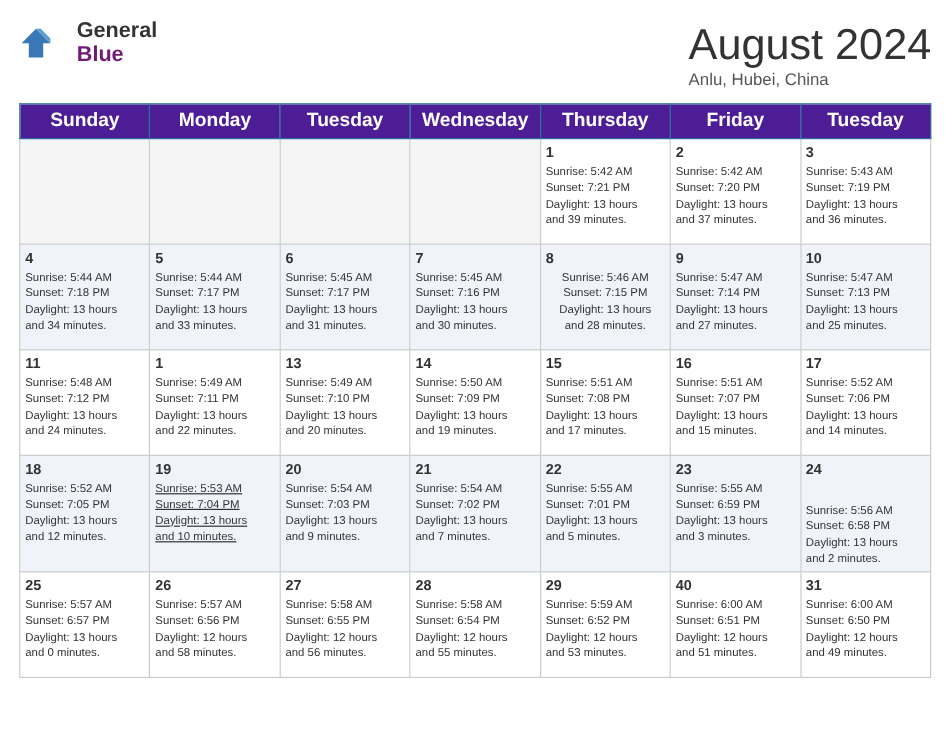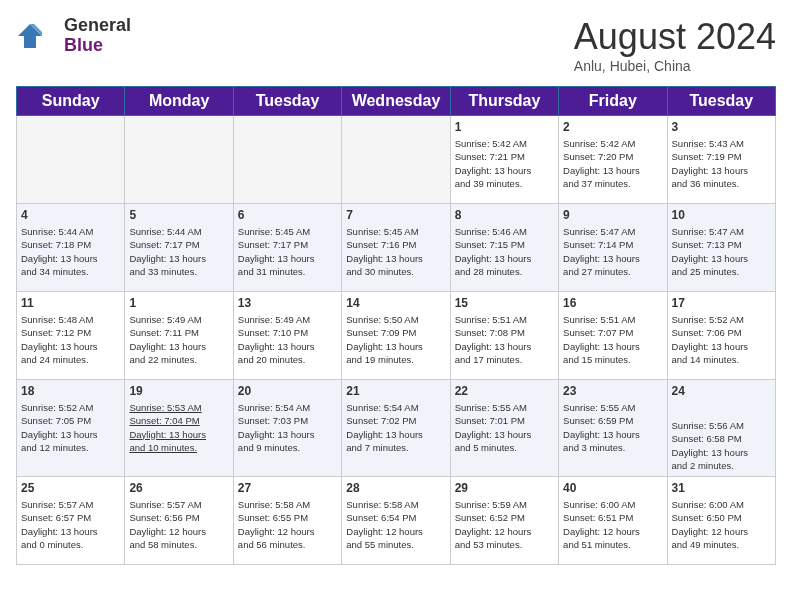--- a/index.html
+++ b/index.html
@@ -173,21 +173,21 @@
         </td>
         <td>
           <span class="day-number">7</span>
           <div class="day-info" style="white-space: pre-line;">Sunrise: 5:45 AM
 Sunset: 7:16 PM
 Daylight: 13 hours
 and 30 minutes.</div>
         </td>
         <td>
           <span class="day-number">8</span>
-          <div class="day-info" style="white-space: pre-line;">Sunrise: 5:46 AM
+          <div class="day-info" style="white-space: pre-line; text-align: center;">Sunrise: 5:46 AM
 Sunset: 7:15 PM
 Daylight: 13 hours
 and 28 minutes.</div>
         </td>
         <td>
           <span class="day-number">9</span>
           <div class="day-info" style="white-space: pre-line;">Sunrise: 5:47 AM
 Sunset: 7:14 PM
 Daylight: 13 hours
 and 27 minutes.</div>

